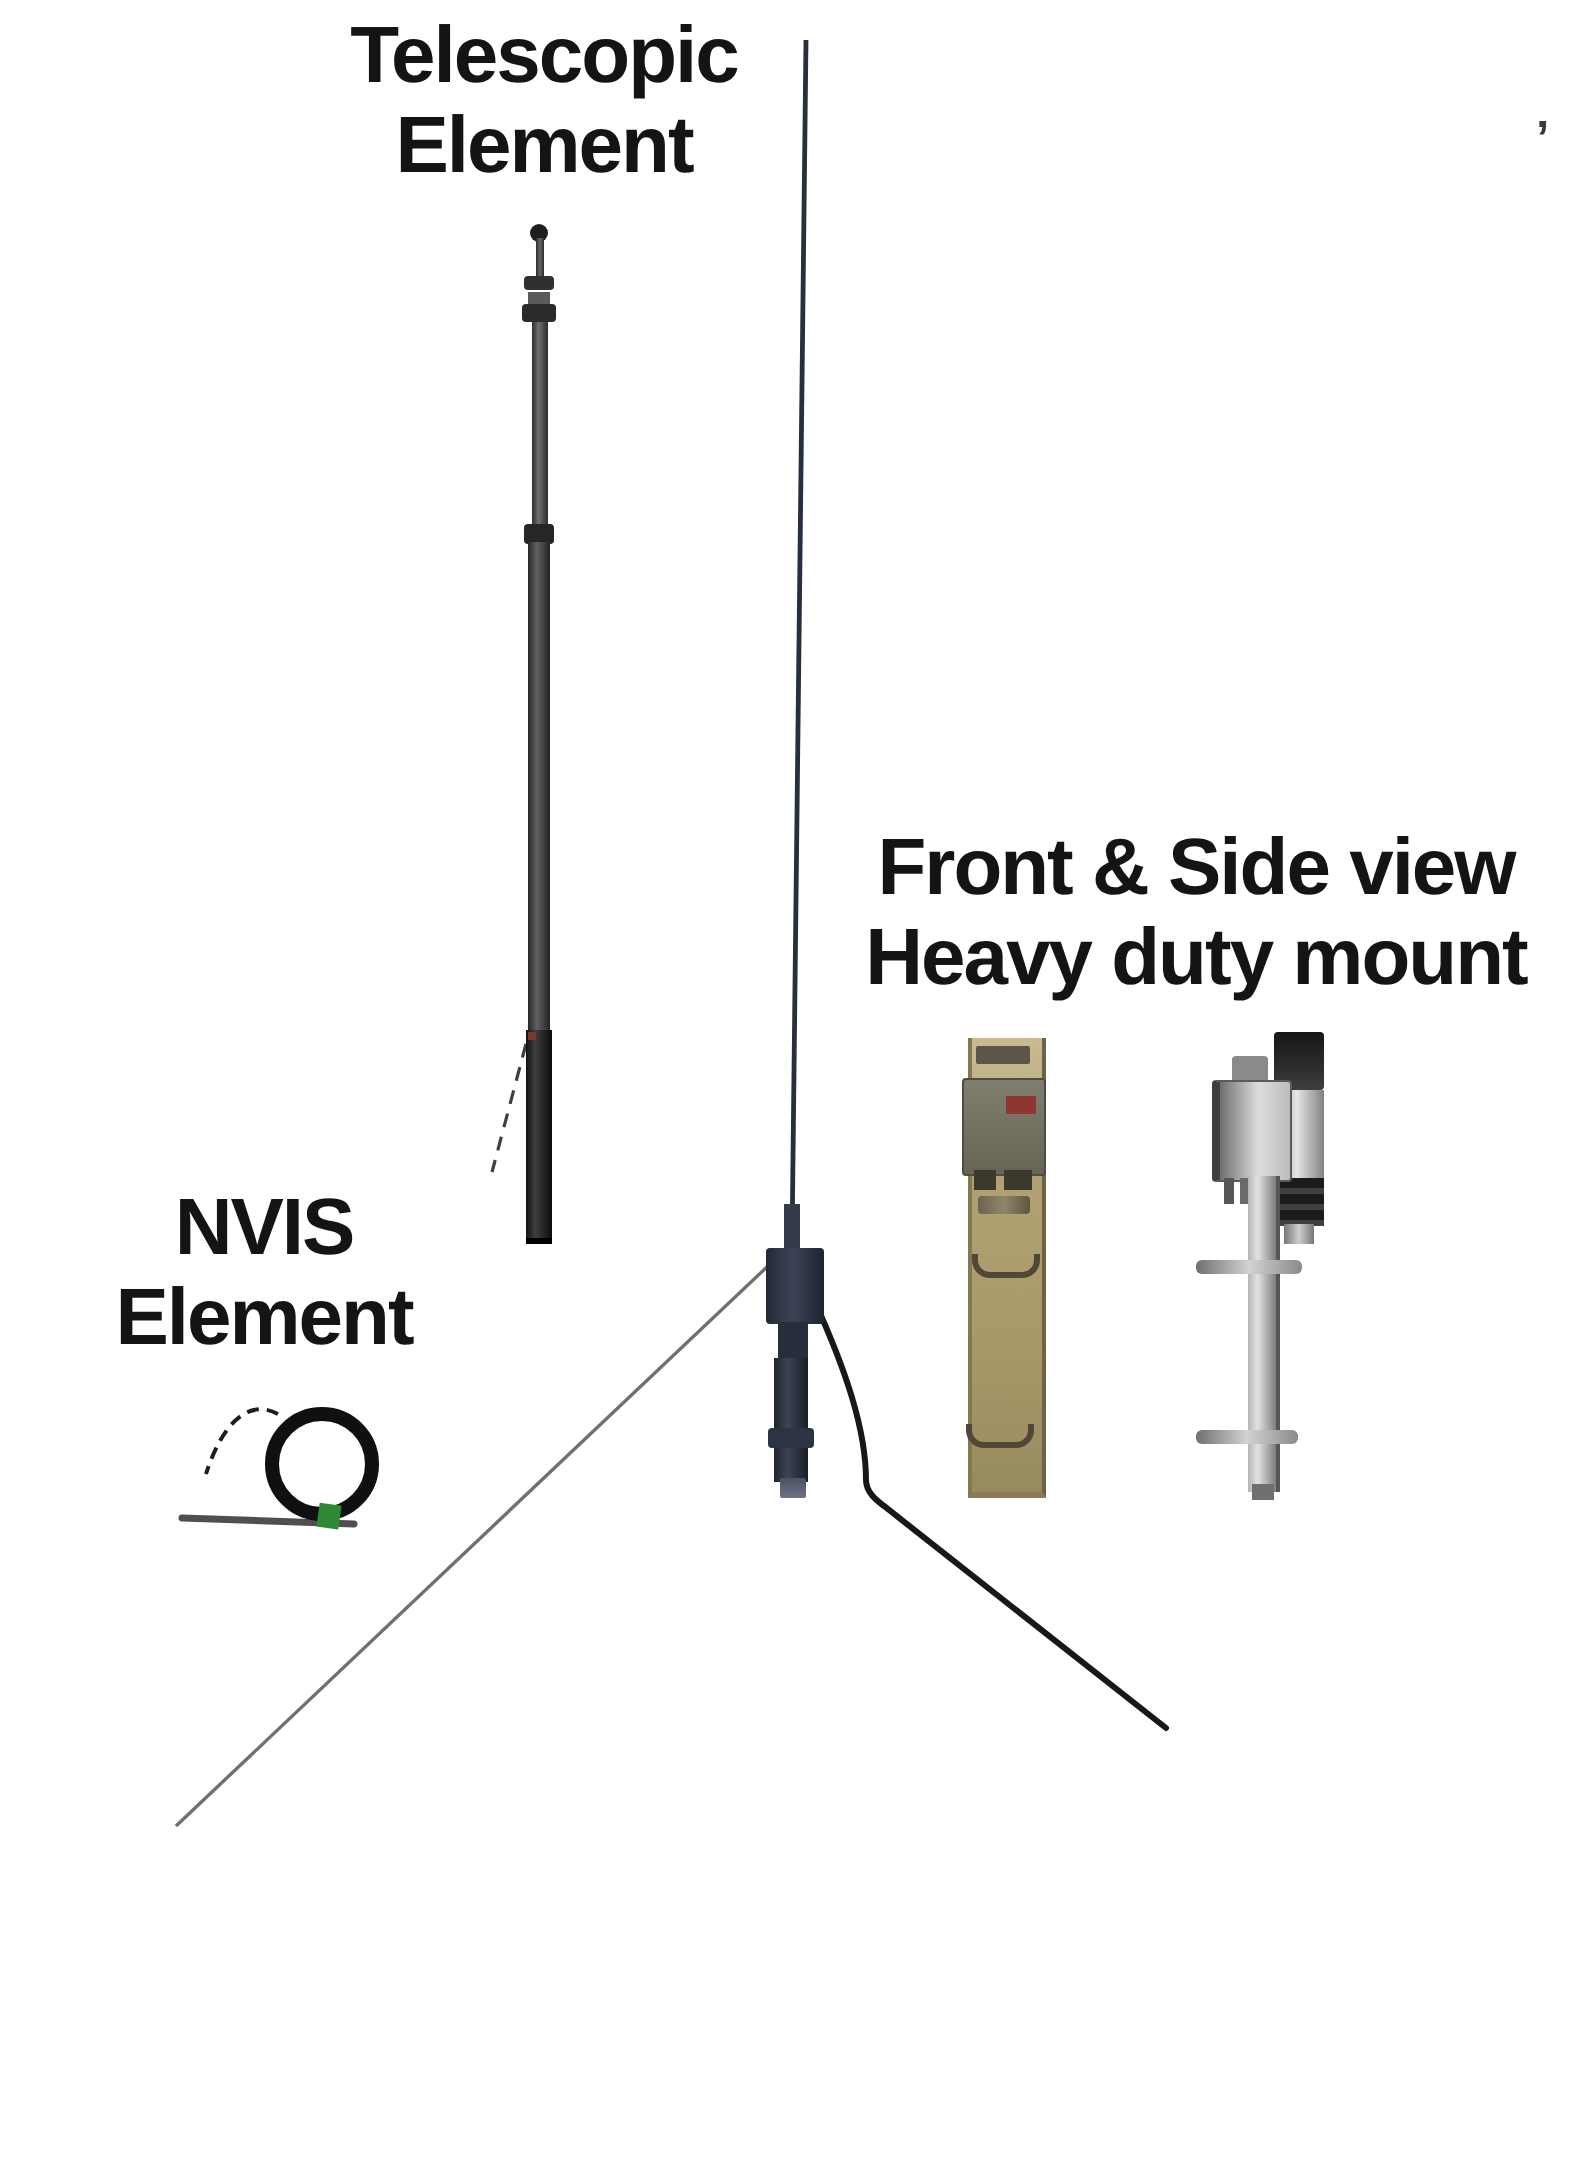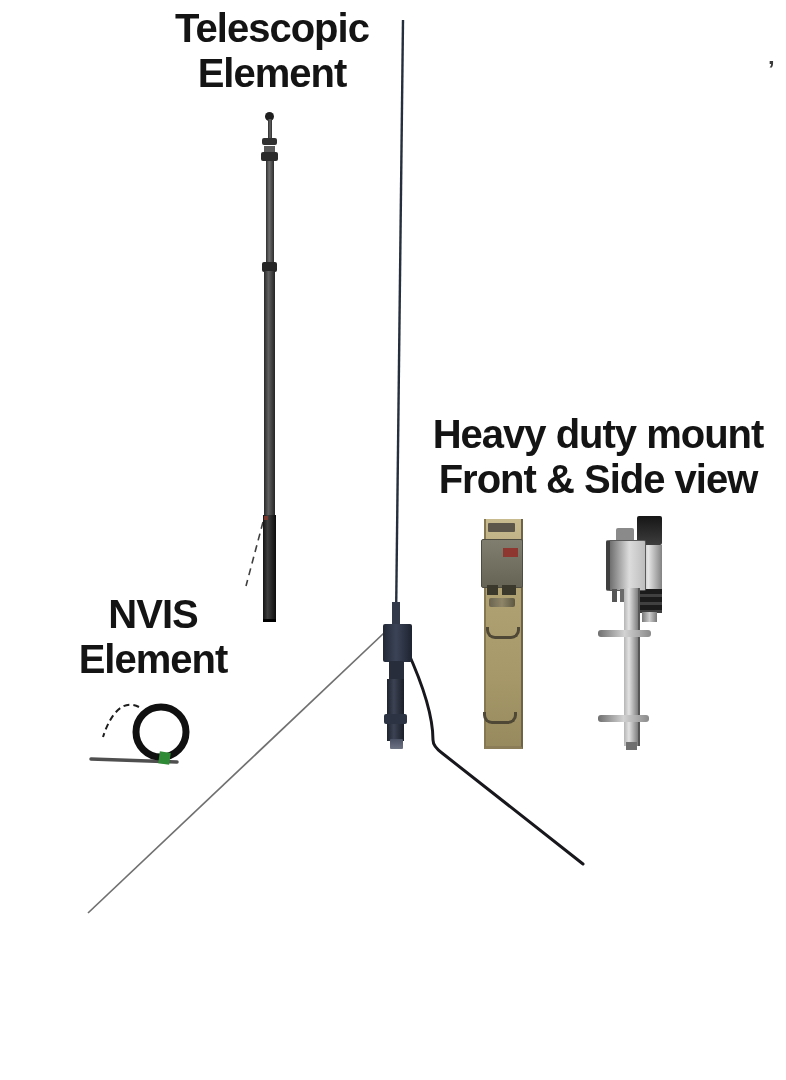--- a/index.html
+++ b/index.html
@@ -89,24 +89,24 @@
     <line x1="353" y1="1010" x2="444" y2="1014" stroke-width="3.5" stroke-linecap="round" stroke="#4f4f4f"></line>
     <circle cx="423" cy="982" r="25" fill="none" stroke-width="8" stroke="#101010"></circle>
     <path d="M 401,957 C 386,948 373,960 367,986" fill="none" stroke-width="2" stroke-dasharray="6 4" stroke="#1d1d1d"></path>
   </svg>
 
   <div class="label" style="left:112px;top:6px;width:320px;">
     <span>Telescopic</span>
     <span>Element</span>
   </div>
   <div class="label" style="left:412px;top:412px;width:372px;">
+    <span>Front &amp; Side view</span>
     <span>Heavy duty mount</span>
-    <span>Front &amp; Side view</span>
   </div>
-  <div class="label" style="left:53px;top:592px;width:200px;">
+  <div class="label" style="left:32px;top:592px;width:200px;">
     <span>NVIS</span>
     <span>Element</span>
   </div>
   <div class="stray" style="left:768px;top:56px;">’</div>
 
   <div class="part pole-ball"></div>
   <div class="part pole-stem"></div>
   <div class="part pole-collar1"></div>
   <div class="part pole-collar2"></div>
   <div class="part pole-collar3"></div>

